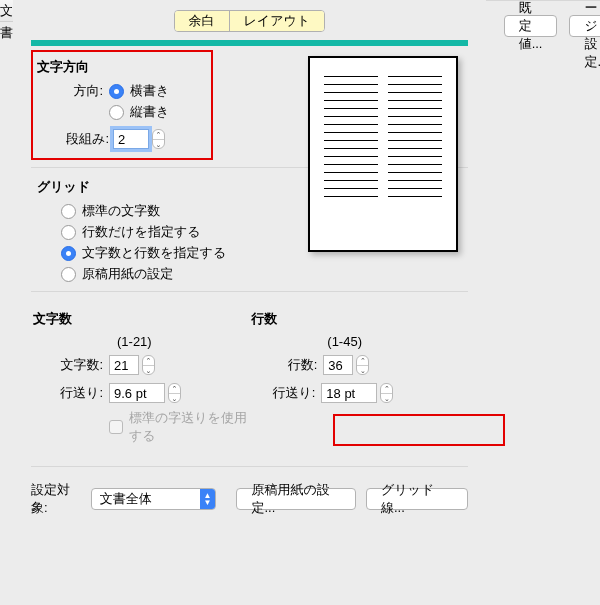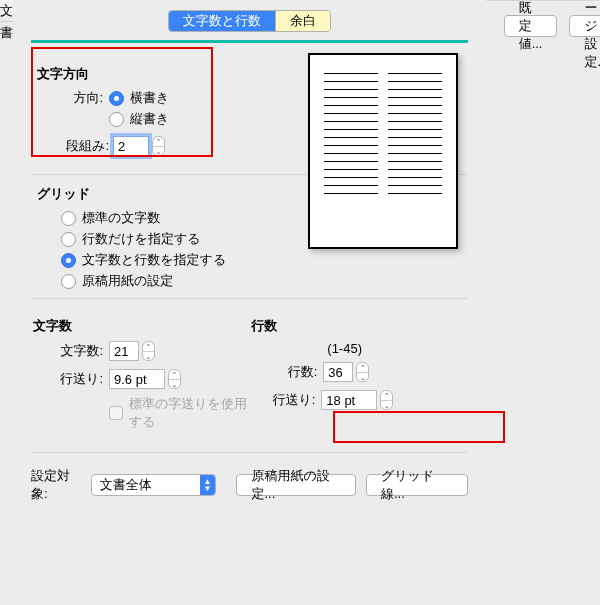--- a/index.html
+++ b/index.html
@@ -51,22 +51,22 @@
     background: #fef9c3;
     border-right: 1px solid #b0b0b0;
     cursor: default;
   }
   .seg:last-child { border-right: none; }
   .seg.active {
     background: #3b84f7;
     color: #fff;
   }
   .pane {
-    border-top: 3px solid #14b8a6;
-    padding-top: 12px;
+    border-top: 6px solid #14b8a6;
+    padding-top: 2px;
     position: relative;
     min-height: 480px;
   }
   
   .redbox {
     position: absolute;
     border: 2px solid #e30000;
     pointer-events: none;
   }
   
@@ -204,22 +204,22 @@
 </head>
 <body>
 
 <div class="window">
   <div class="titlebar">文書</div>
 
   <div class="content">
 
     <div class="segmented">
       <div class="seg-group">
-        <div class="seg active">文字数と行数</div>
         <div class="seg">余白</div>
+        <div class="seg">レイアウト</div>
       </div>
     </div>
 
     <div class="pane">
 
       <div class="redbox" style="left:0;top:4px;width:182px;height:110px;"></div>
       <div class="redbox" style="left:302px;top:368px;width:172px;height:32px;"></div>
 
       <div class="preview">
         <div class="col">
@@ -307,20 +307,21 @@
           <span>原稿用紙の設定</span>
         </div>
       </div>
 
       <hr class="sep">
 
       <div class="twocol">
 
         <div>
           <div class="group-title" style="margin-left:2px;">文字数</div>
+          <div style="text-align:left;margin-left:86px;">(1-21)</div>
           <div class="row" style="margin-left:20px;margin-top:6px;">
             <span class="label-right" style="width:52px;">文字数:</span>
             <span style="width:6px"></span>
             <span class="numfield">
               <input style="width: 30px;" value="21">
               <span class="stepper">
                   <div>⌃</div>
                   <div>⌄</div>
                 </span>
             </span>

